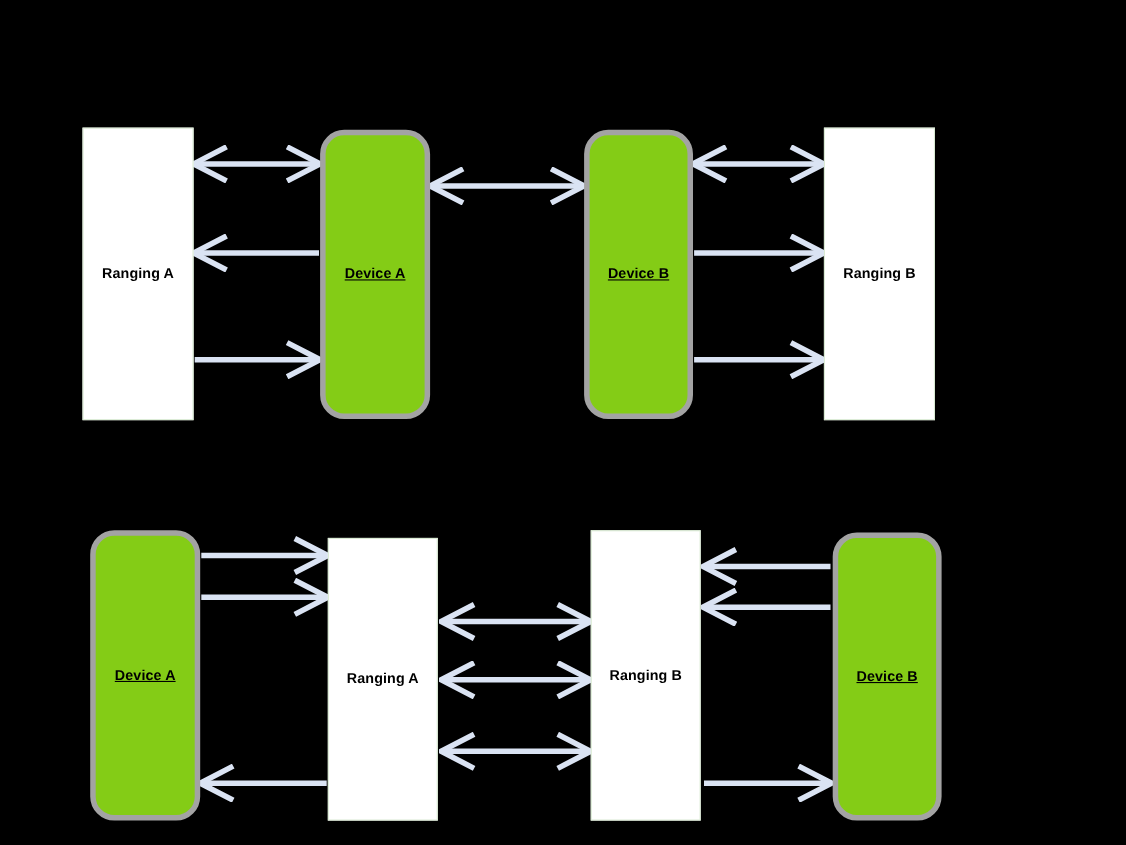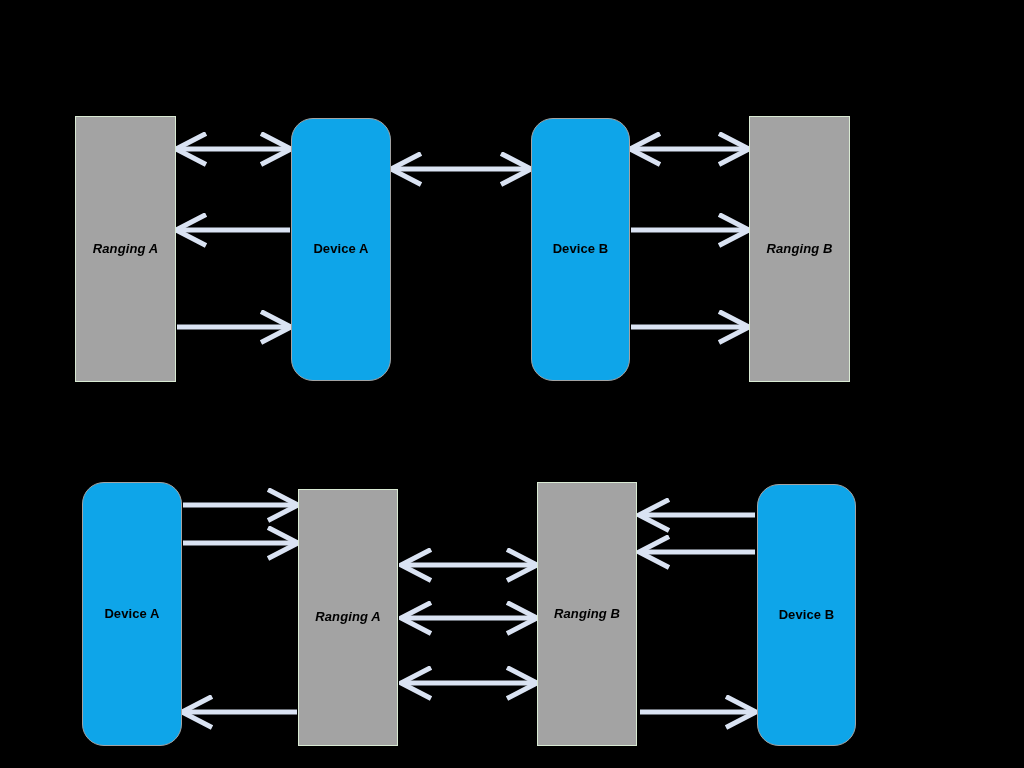--- a/index.html
+++ b/index.html
@@ -17,29 +17,29 @@
   }
   .node {
     position: absolute;
     box-sizing: border-box;
     display: flex;
     align-items: center;
     justify-content: center;
     text-align: center;
   }
   .node-green {
-    background: #a3a3a3;
+    background: #ffffff;
     border: 1px solid #d9ead3;
     border-radius: 0;
-    font-style: italic;
   }
   .node-blue {
-    background: #0ea5e9;
-    border: 1px solid #a3a3a3;
+    background: #84cc16;
+    border: 5px solid #a3a3a3;
     border-radius: 22px;
+    text-decoration: underline;
   }
   .node-label {
     font-size: 13px;
     font-weight: bold;
     color: #000000;
     letter-spacing: 0.1px;
     line-height: 1.1;
     user-select: none;
   }
   .edge-layer {

